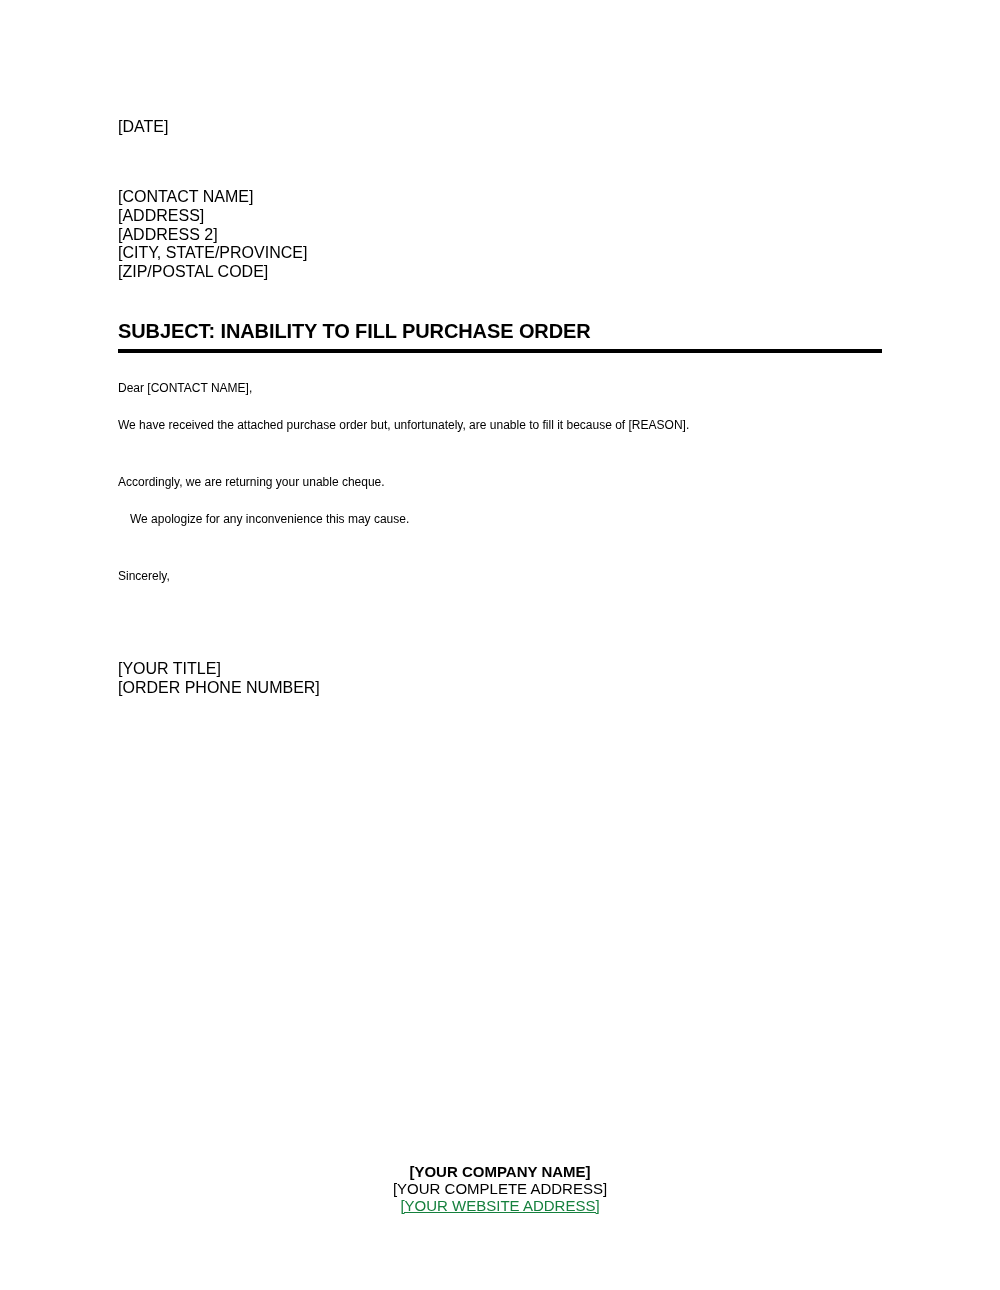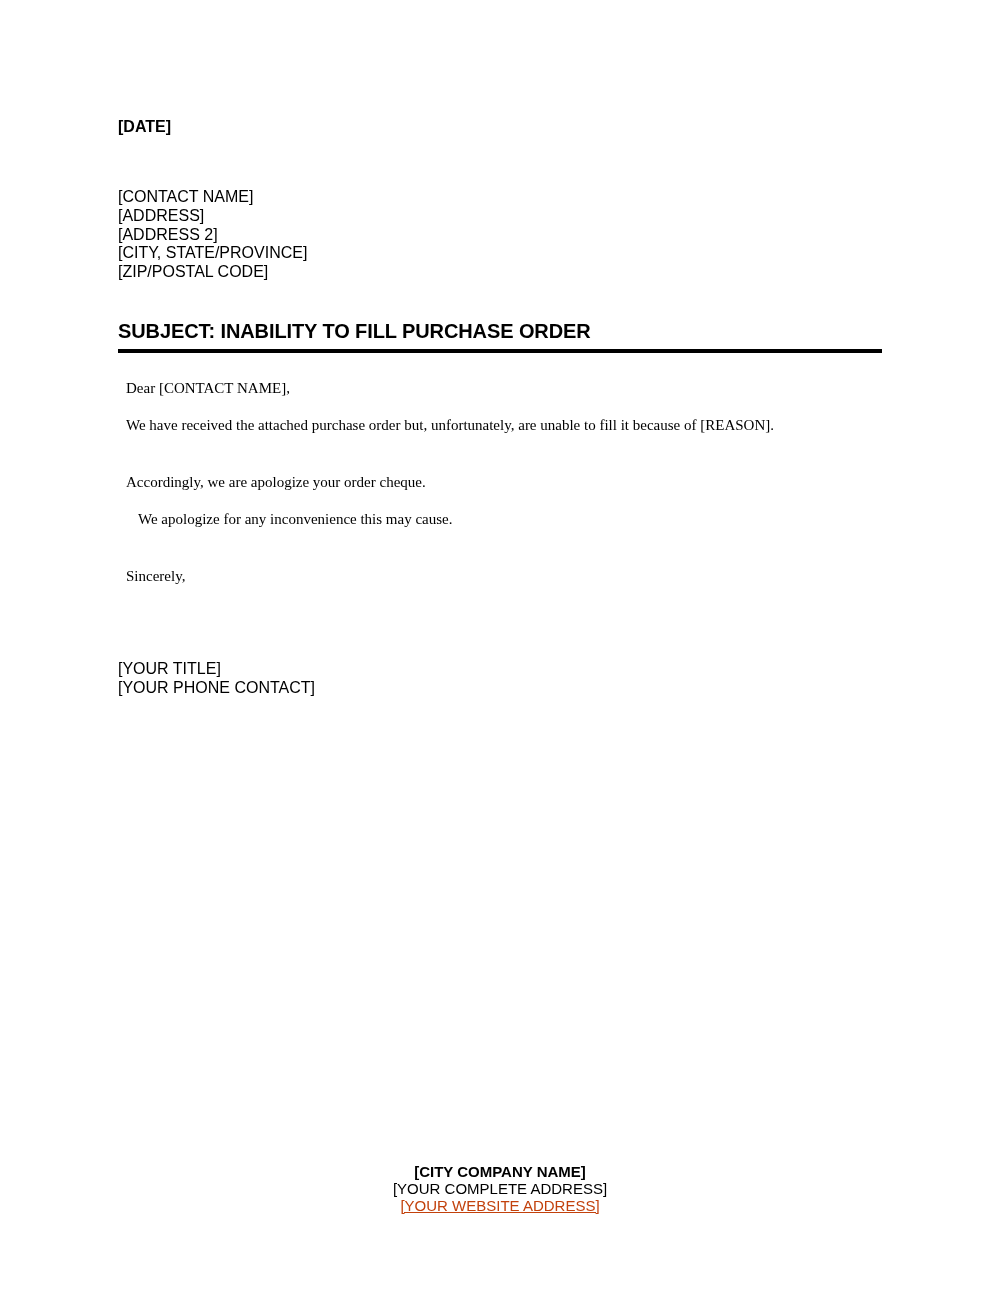--- a/index.html
+++ b/index.html
@@ -1,66 +1,66 @@
 <!DOCTYPE html>
 <html><head>
   <meta charset="utf-8">
   <style>
     html, body { margin: 0; padding: 0; background: #ffffff; }
     body {
       width: 1000px; height: 1290px; position: relative; overflow: hidden;
       font-family: "Liberation Sans", sans-serif; color: #000000;
       font-size: 16px;
     }
-    .line { position: absolute; left: 118px; white-space: nowrap; line-height: 19px; font-weight: bold; }
+    .line { position: absolute; left: 118px; white-space: nowrap; line-height: 19px; }
     .date { top: 117px; }
     .addr { position: absolute; left: 118px; top: 188px; line-height: 18.8px; }
     .addr div { white-space: nowrap; }
     .subject { top: 322px; font-weight: bold; font-size: 20px; letter-spacing: -0.1px; }
     .rule { position: absolute; left: 118px; top: 349px; width: 764px; height: 4px; background: #000; }
-    .p { position: absolute; left: 126px; line-height: 19px; font-size: 15px; font-family: Liberation Serif, serif; }
+    .p { position: absolute; left: 118px; line-height: 19px; font-size: 12px; }
     .salutation { top: 379px; }
     .body1 { top: 416px; width: 720px; white-space: normal; }
     .body2 { top: 473px; }
     .body3 { top: 510px; margin-left: 12px; }
     .closing { top: 567px; }
     .sig { position: absolute; left: 118px; top: 659px; line-height: 19px; }
     .sig div { white-space: nowrap; }
     .footer {
       position: absolute; left: 0; width: 1000px; top: 1163px;
       text-align: center; font-size: 15px; line-height: 17px;
     }
     .footer .company { font-weight: bold; }
-    .footer a { color: #c2410c; text-decoration: underline; }
+    .footer a { color: #15803d; text-decoration: underline; }
   </style>
 </head>
 <body>
 
 <div class="line date">[DATE]</div>
 
 <div class="addr">
   <div>[CONTACT NAME]</div>
   <div>[ADDRESS]</div>
   <div>[ADDRESS 2]</div>
   <div>[CITY, STATE/PROVINCE]</div>
   <div>[ZIP/POSTAL CODE]</div>
 </div>
 
 <div class="line subject">SUBJECT: INABILITY TO FILL PURCHASE ORDER</div>
 <div class="rule"></div>
 
 <div class="p salutation">Dear [CONTACT NAME],</div>
 <div class="p body1">We have received the attached purchase order but, unfortunately, are unable to fill it because of [REASON].</div>
-<div class="p body2">Accordingly, we are apologize your order cheque.</div>
+<div class="p body2">Accordingly, we are returning your unable cheque.</div>
 <div class="p body3">We apologize for any inconvenience this may cause.</div>
 
 <div class="p closing">Sincerely,</div>
 
 <div class="sig">
   <div>[YOUR TITLE]</div>
-  <div>[YOUR PHONE CONTACT]</div>
+  <div>[ORDER PHONE NUMBER]</div>
 </div>
 
 <div class="footer">
-  <div class="company">[CITY COMPANY NAME]</div>
+  <div class="company">[YOUR COMPANY NAME]</div>
   <div>[YOUR COMPLETE ADDRESS]</div>
   <div><a href="#">[YOUR WEBSITE ADDRESS]</a></div>
 </div>
 
 </body></html>

